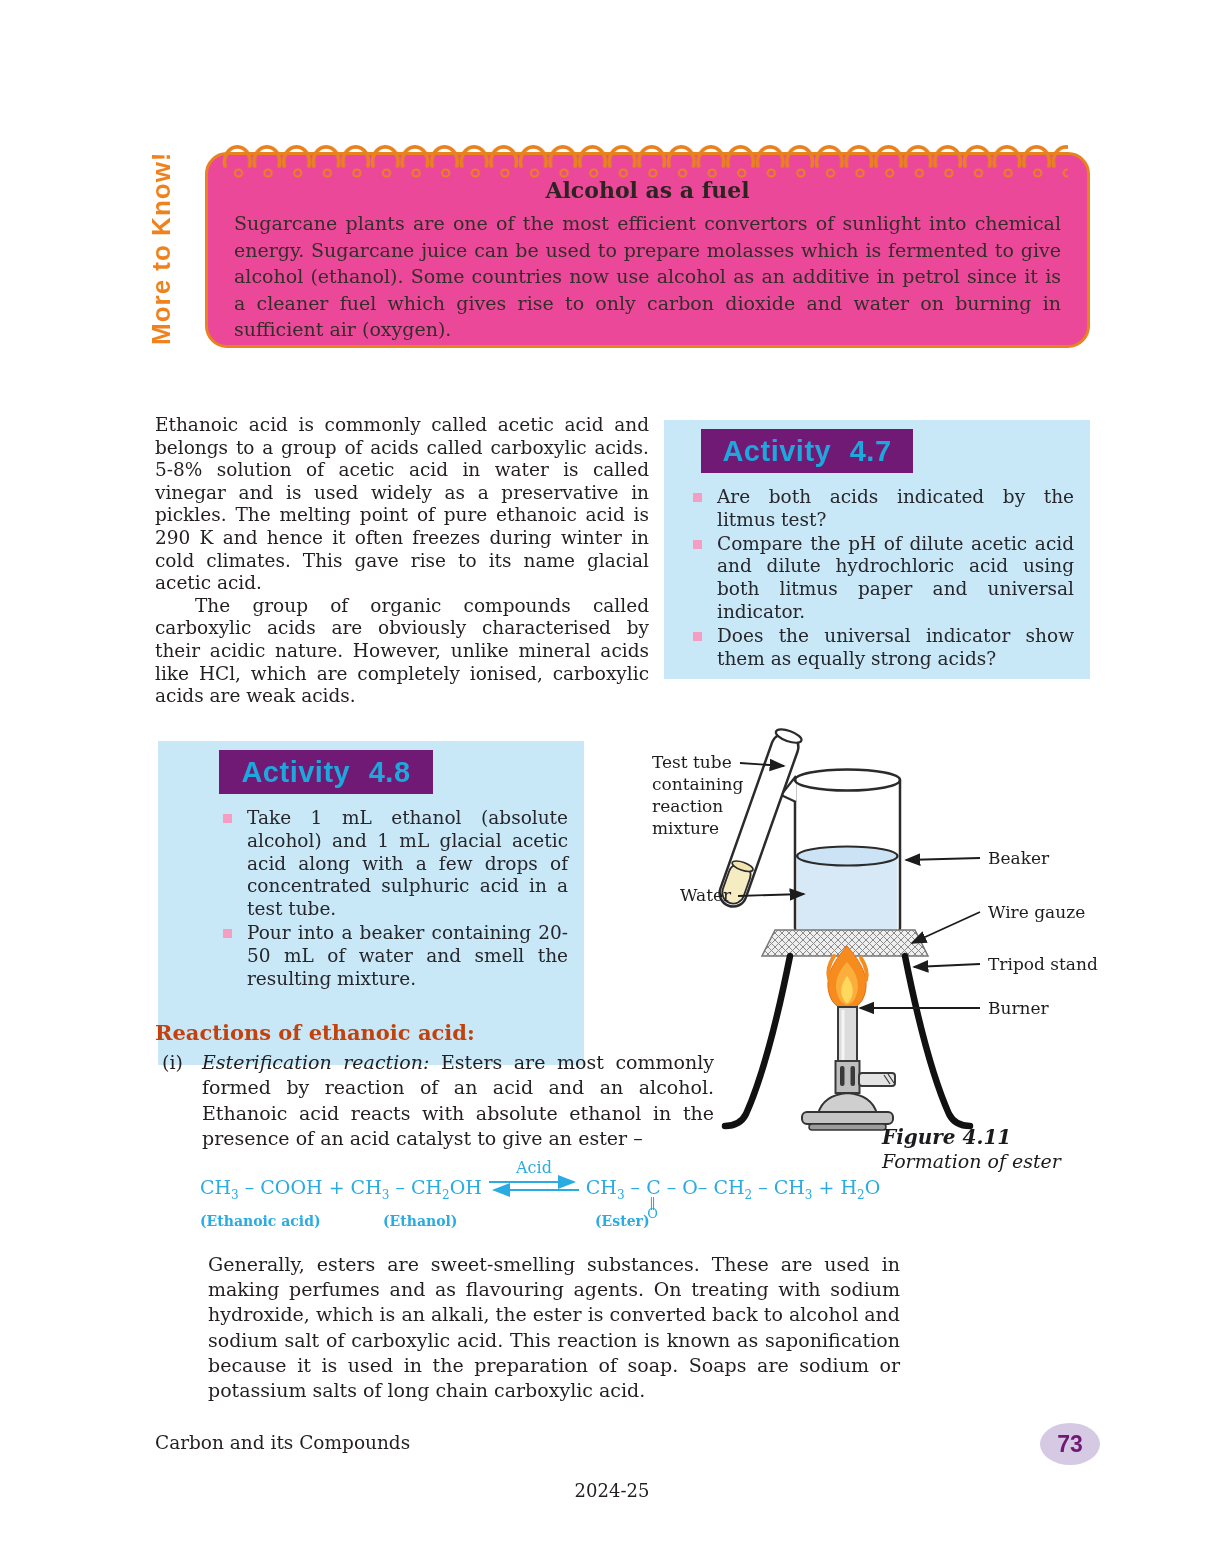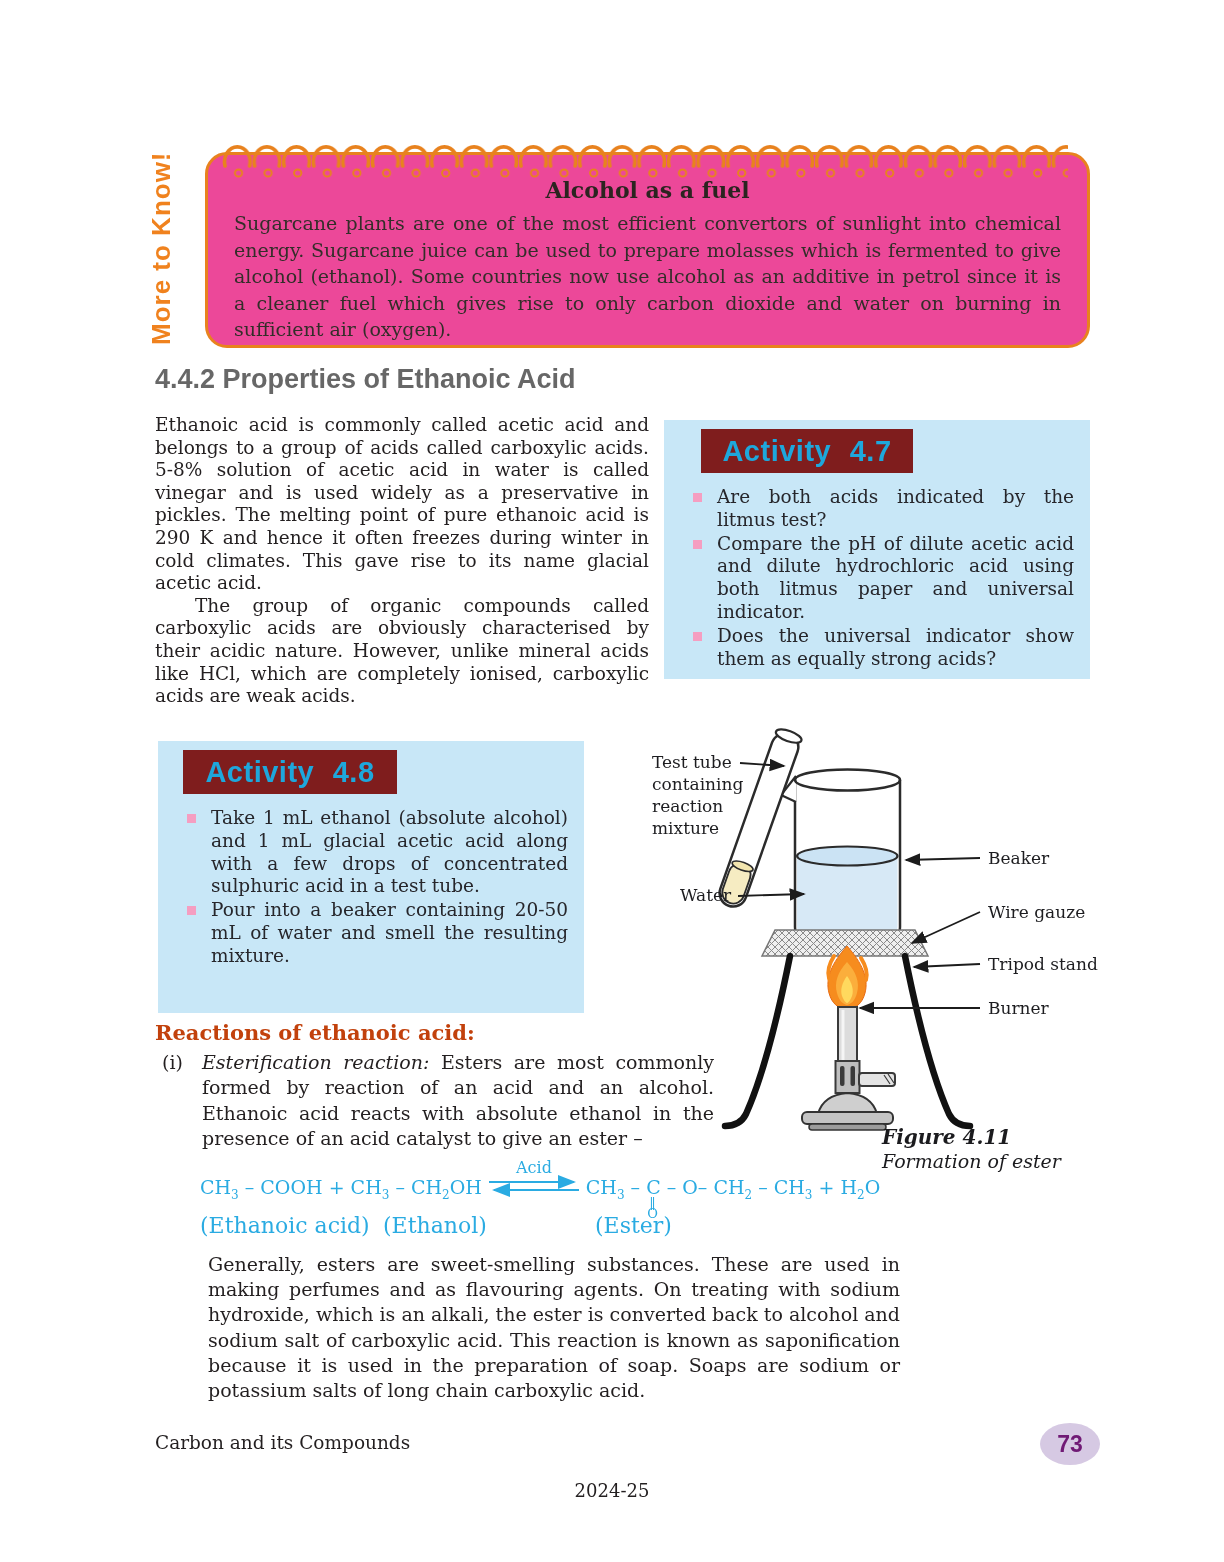--- a/index.html
+++ b/index.html
@@ -24,22 +24,22 @@
 
   
   .col-left{position:absolute;left:155px;top:414px;width:494px;
     font-size:18.5px;line-height:22.6px;text-align:justify;}
   .col-left p{margin:0;}
   .col-left p.indent{text-indent:40px;}
 
   
   .activity{position:absolute;background:#c8e7f7;box-sizing:border-box;}
   .act47{left:664px;top:420px;width:426px;height:259px;}
-  .act48{left:158px;top:741px;width:426px;height:272px;}
-  .act-head{background:#7f1d1d;height:44px;display:flex;align-items:center;justify-content:center;
+  .act48{left:158px;top:741px;width:426px;height:324px;padding-left:36px;}
+  .act-head{background:#701a75;height:44px;display:flex;align-items:center;justify-content:center;
     font-family:"Liberation Sans", sans-serif;font-weight:bold;font-size:29px;color:#1ea7dc;
     word-spacing:10px;letter-spacing:0.5px;}
   .act47 .act-head{margin:9px 0 0 37px;width:212px;}
   .act48 .act-head{margin:9px 0 0 25px;width:214px;}
   .act-list{margin:13px 0 0 0;padding:0 16px 0 29px;list-style:none;}
   .act-list li{display:flex;margin:0 0 1px 0;}
   .sq{flex:0 0 9px;width:9px;height:9px;background:#f59ec1;margin:7px 15px 0 0;}
   .act-text{font-size:18.5px;line-height:22.8px;text-align:justify;color:#26262b;}
 
   
@@ -56,21 +56,21 @@
   .ester-lead{font-style:italic;}
 
   
   .equation{position:absolute;left:200px;top:1160px;width:700px;height:64px;
     color:#2aabe2;font-size:19px;white-space:nowrap;}
   .equation sub{font-size:12px;}
   .eq-arrow{vertical-align:-6px;margin:0 2px;}
   .eq-c{position:relative;display:inline-block;}
   .eq-under{position:absolute;left:1px;top:21px;display:flex;flex-direction:column;align-items:center;
     font-size:13px;line-height:11px;}
-  .eq-labels{position:absolute;left:200px;top:1213px;width:700px;height:26px;color:#2aabe2;font-size:22px;}
+  .eq-labels{position:absolute;left:200px;top:1213px;width:700px;height:26px;color:#2aabe2;font-size:14px;font-weight:bold;}
   .eq-lab0{position:absolute;left:0px;}
   .eq-lab1{position:absolute;left:183px;}
   .eq-lab2{position:absolute;left:395px;}
 
   
   .closing{position:absolute;left:200px;top:1244px;width:692px;
     font-size:19px;line-height:25.2px;text-align:justify;margin:8px;}
 
   
   .foot-left{position:absolute;left:155px;top:1432px;font-size:18.5px;}
@@ -93,21 +93,20 @@
           <path d="M3,38 A12.8,15 0 1 1 27.6,38" stroke="#e8821e" stroke-width="3.6" fill="none" stroke-linecap="round"></path>
           <circle cx="16.5" cy="45" r="3.6" stroke="#e8821e" stroke-width="2" fill="none"></circle>
         </pattern>
       </defs>
       <rect x="0" y="0" width="846" height="52" fill="url(#coilp)"></rect>
     </svg>
     <div class="mtk-title">Alcohol as a fuel</div>
     <p class="mtk-body">Sugarcane plants are one of the most efficient convertors of sunlight into chemical energy. Sugarcane juice can be used to prepare molasses which is fermented to give alcohol (ethanol). Some countries now use alcohol as an additive in petrol since it is a cleaner fuel which gives rise to only carbon dioxide and water on burning in sufficient air (oxygen).</p>
   </div>
 
-  <h2 class="sec-head">4.4.2 Properties of Ethanoic Acid</h2>
 
   <div class="col-left">
     <p>Ethanoic acid is commonly called acetic acid and belongs to a group of acids called carboxylic acids. 5-8% solution of acetic acid in water is called vinegar and is used widely as a preservative in pickles. The melting point of pure ethanoic acid is 290 K and hence it often freezes during winter in cold climates. This gave rise to its name glacial acetic acid.</p>
     <p class="indent">The group of organic compounds called carboxylic acids are obviously characterised by their acidic nature. However, unlike mineral acids like HCl, which are completely ionised, carboxylic acids are weak acids.</p>
   </div>
 
   <div class="activity act47">
     <div class="act-head">Activity  4.7</div>
     <ul class="act-list">
       <li>

